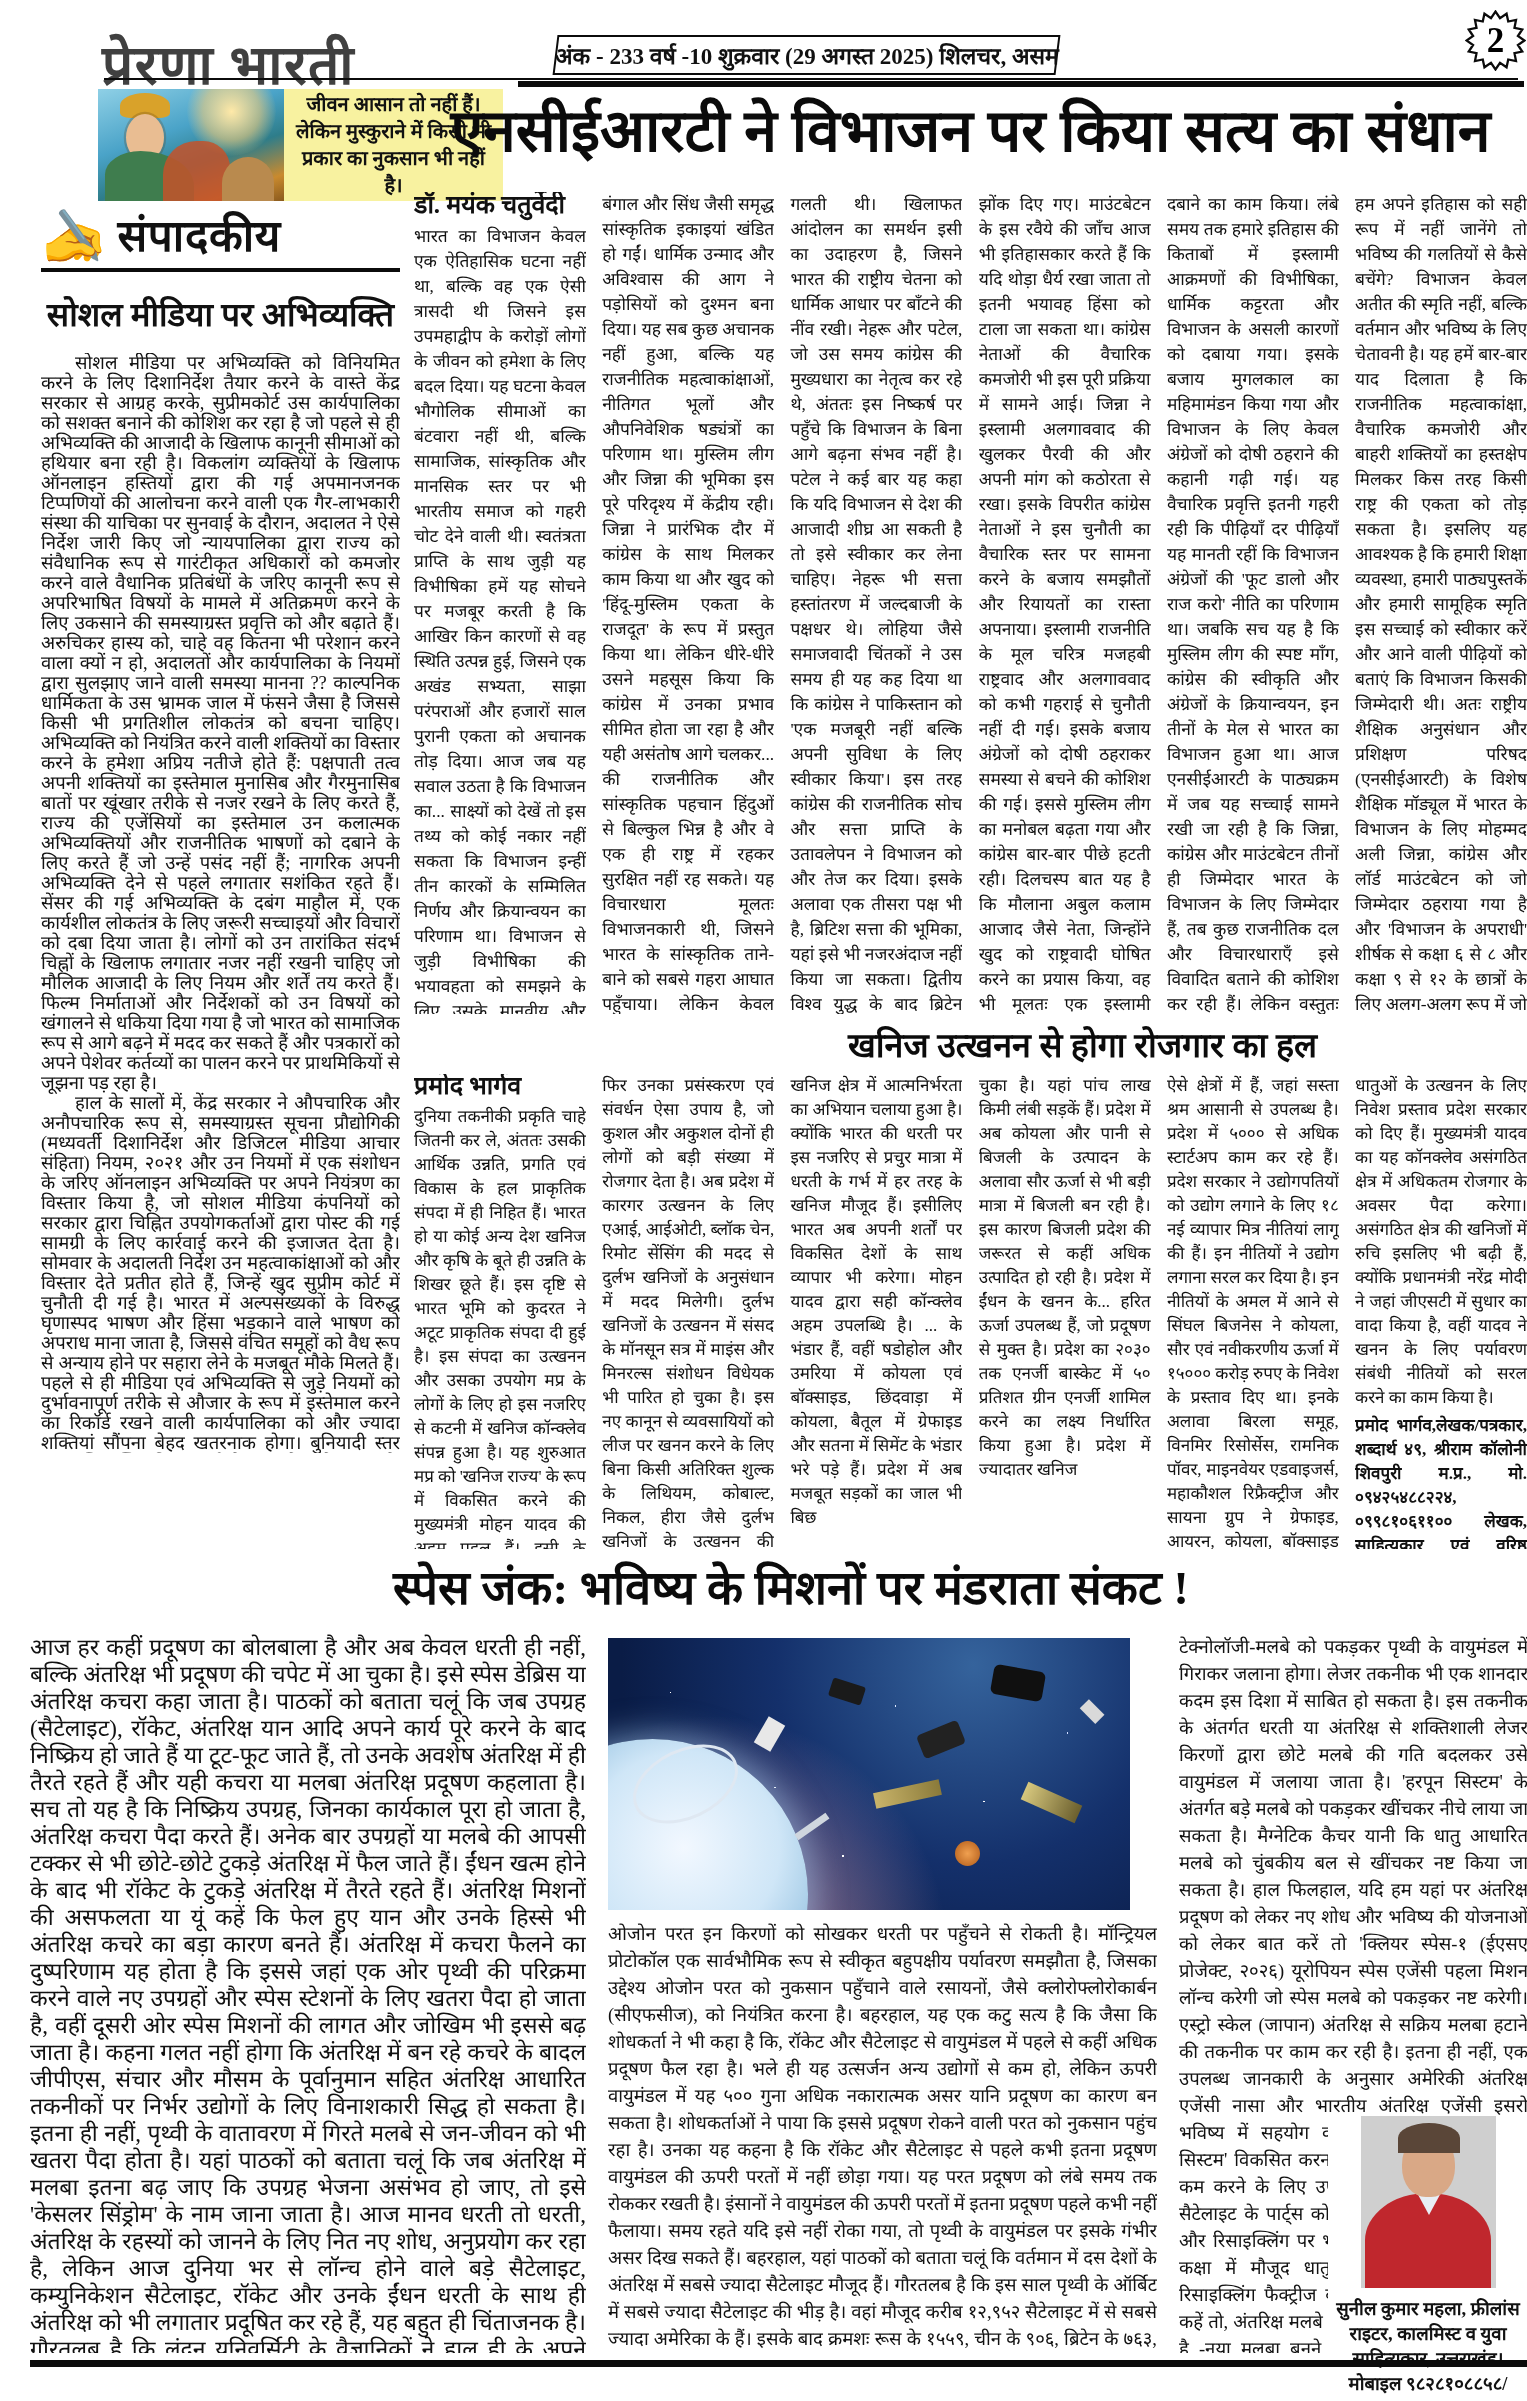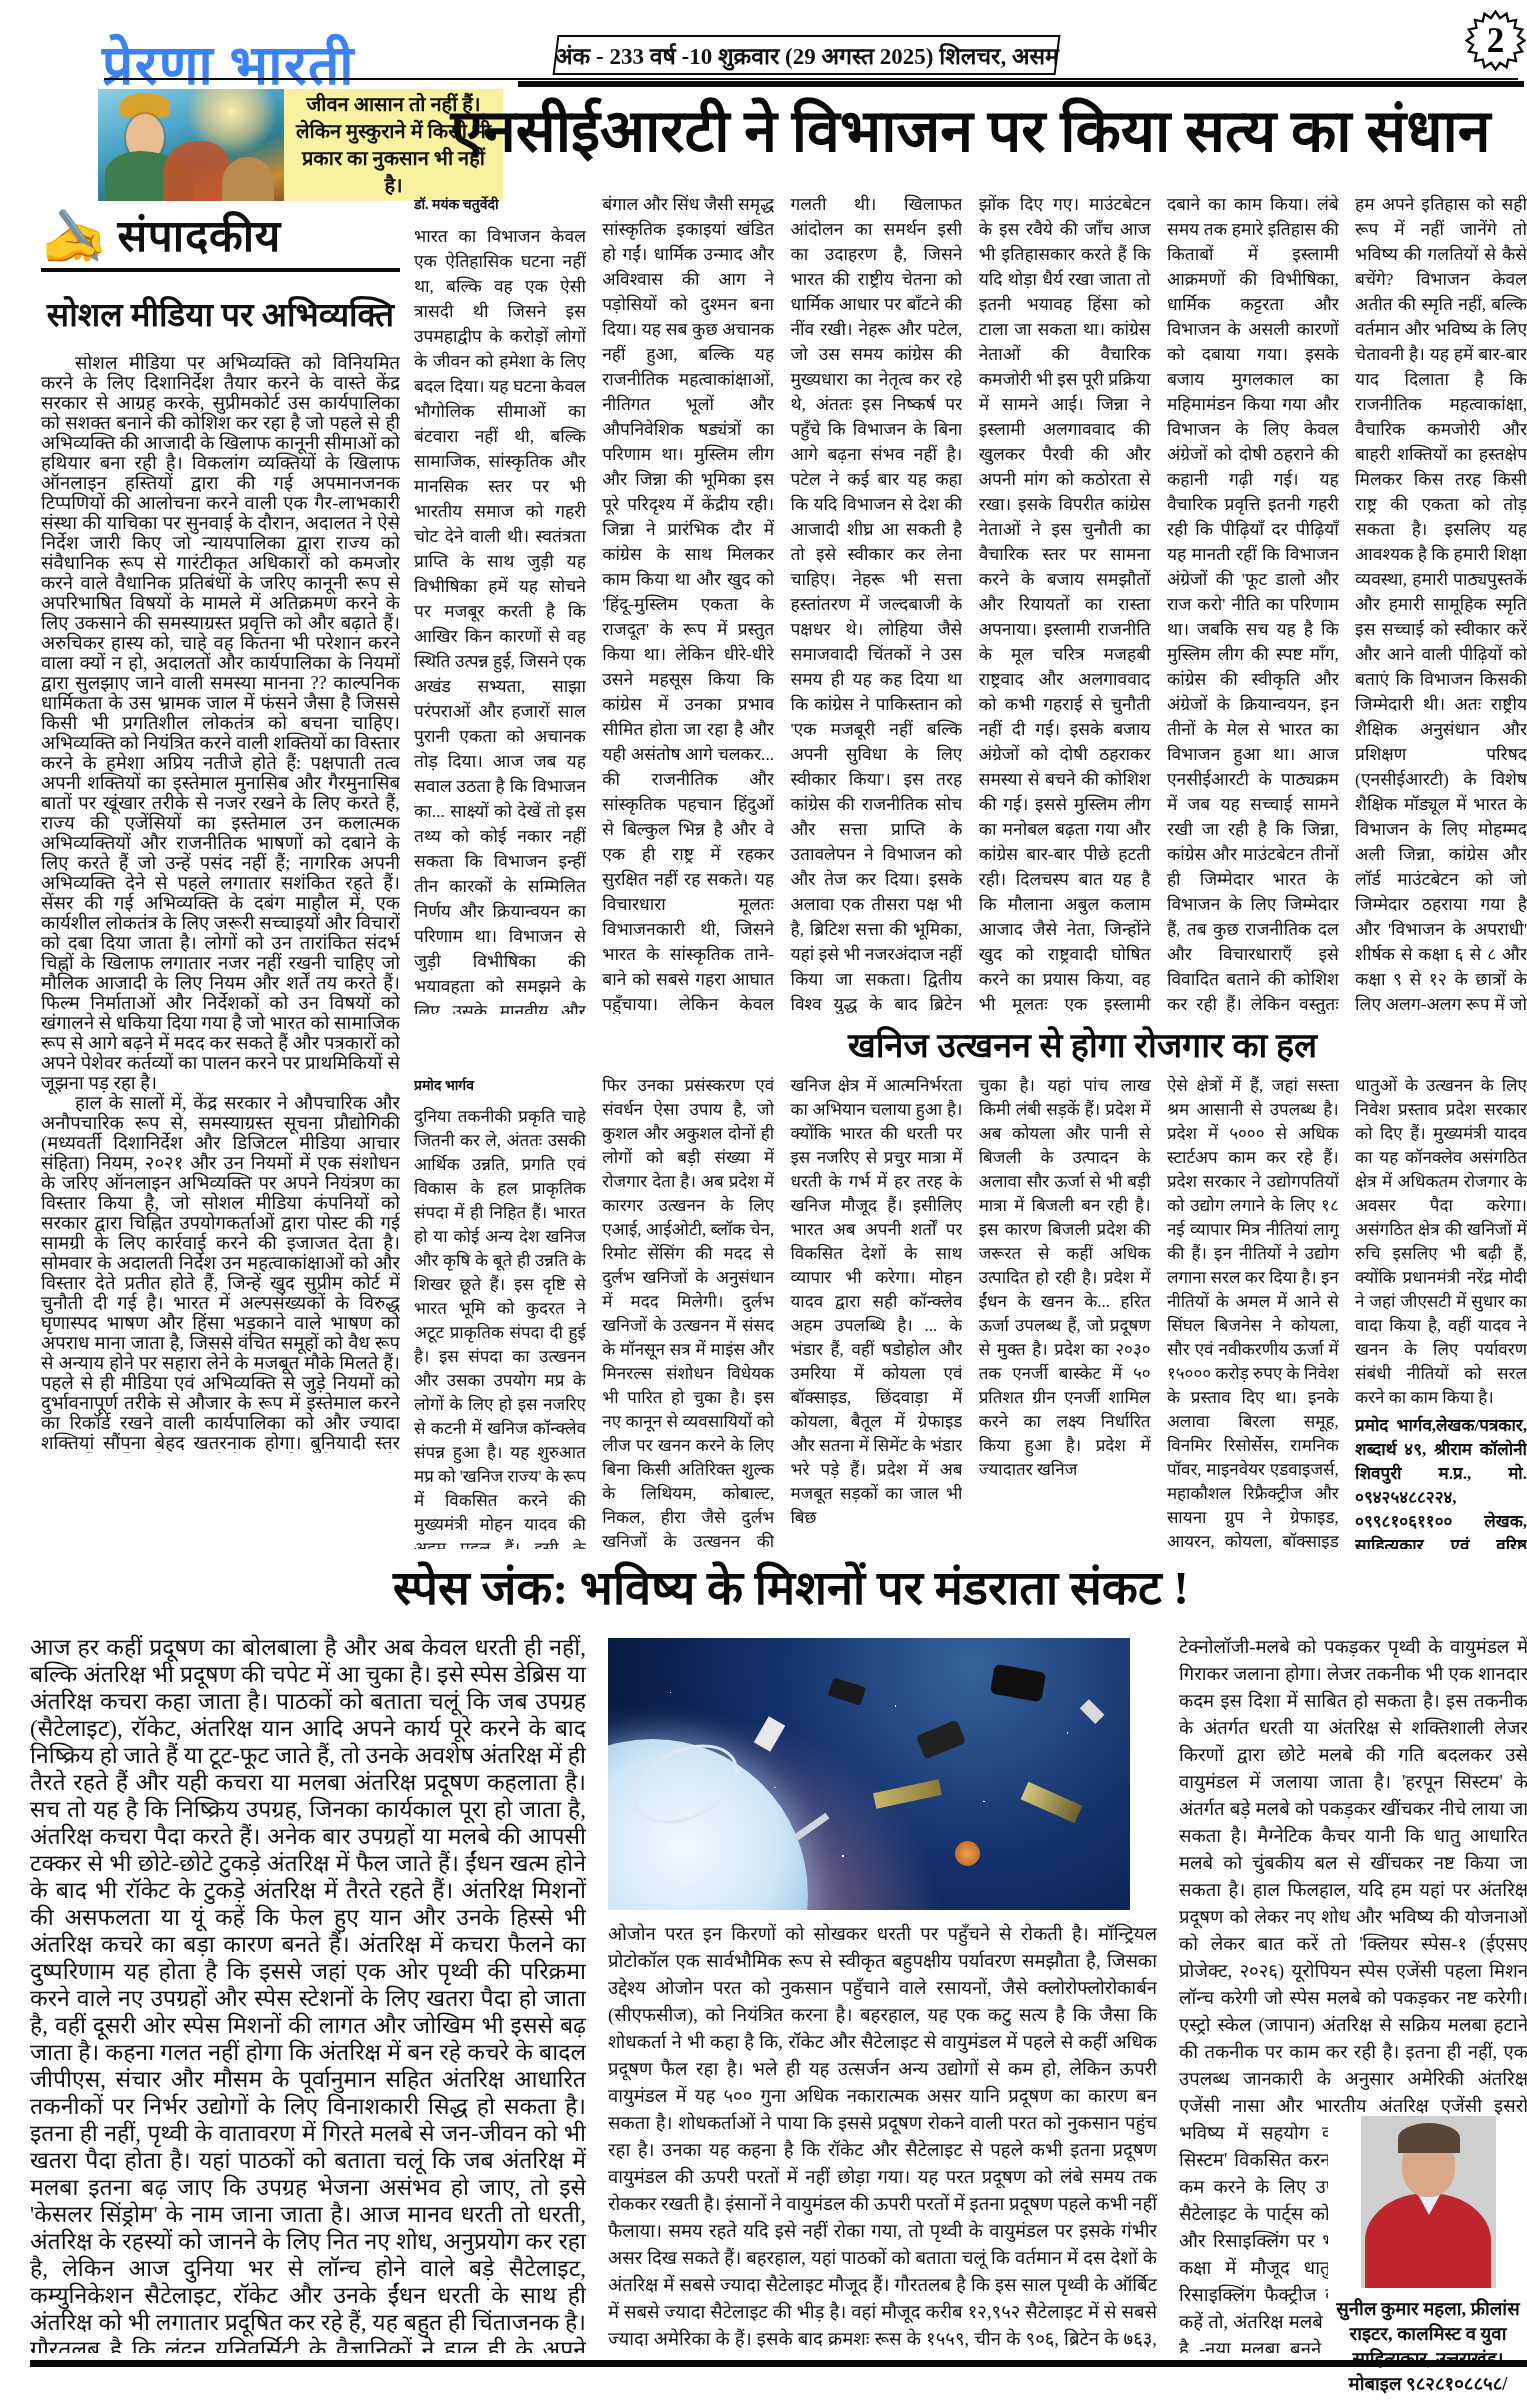--- a/index.html
+++ b/index.html
@@ -5,21 +5,21 @@
   * { margin:0; padding:0; box-sizing:border-box; }
   html,body { background:#e8e8e8; }
   #page {
     position:relative; width:1528px; height:2401px; margin:0 auto;
     background:#ffffff; color:#111; font-family:"Liberation Serif", serif;
     overflow:hidden;
   }
   .abs { position:absolute; }
 
   
-  .masthead { left:102px; top:25px; font-size:55px; font-weight:900; letter-spacing:1.5px; color:#3b82f6; }
+  .masthead { left:102px; top:25px; font-size:55px; font-weight:900; letter-spacing:1.5px; color:#404040; }
   .rule-thin  { left:104px; top:78px; width:1414px; height:2.2px; background:#0b0b0b; }
   .rule-thick { left:518px; top:81px; width:1006px; height:6px; background:#0b0b0b; }
   .issue-box {
     left:555px; top:35px; width:503px; height:40px;
     border:2.2px solid #0b0b0b; background:#fff;
     transform:skewX(-7deg); display:flex; align-items:center; justify-content:center;
   }
   .issue-box span { transform:skewX(7deg); font-size:23px; font-weight:700; white-space:nowrap; }
   .seal { left:1465px; top:10.4px; width:61px; height:61px; }
   .seal text { font-size:46px; font-weight:700; font-family:"Liberation Serif", serif; }
@@ -45,21 +45,21 @@
   .ed-icon { font-size:53px; line-height:53px; color:#222; transform:scaleX(-1); }
   .ed-label { font-size:44px; font-weight:700; letter-spacing:0.7px; }
   .ed-title { margin-top:19px; text-align:center; font-size:33px; font-weight:900; }
   .ed-body { margin-top:16.3px; height:1100px; overflow:hidden; font-size:18.5px; line-height:20px; text-align:justify; }
   .ed-body p { text-indent:34px; }
 
   
   .headline { font-weight:700; text-align:center; color:#0b0b0b; }
   .cols { display:flex; gap:16.3px; overflow:hidden; }
   .col { flex:1; overflow:hidden; text-align:justify; font-size:17.4px; line-height:25px; }
-  .byline { font-weight:700; font-size:14px; margin-bottom:7.4px; }
+  .byline { font-weight:700; font-size:25px; margin-bottom:7.4px; }
   .credit { font-weight:400; margin-top:4.4px; }
   .credit-bold { font-weight:700; }
 
   .ncert-headline { left:414px; top:93px; width:1113px; font-size:59px; line-height:77px; }
   .ncert-body { left:414px; top:192px; width:1113px; height:822px; }
 
   .min-headline { left:496px; top:1020px; width:821px; font-size:34px; line-height:52px;text-align:right; }
   .min-body { left:414px; top:1074px; width:1113px; height:475px; }
   .min-body .col { font-size:17px; line-height:24px; }
 

